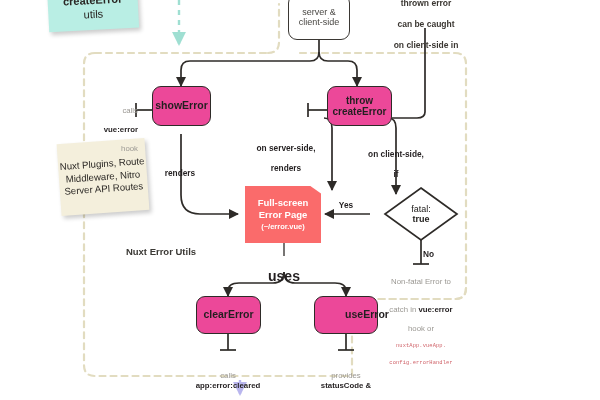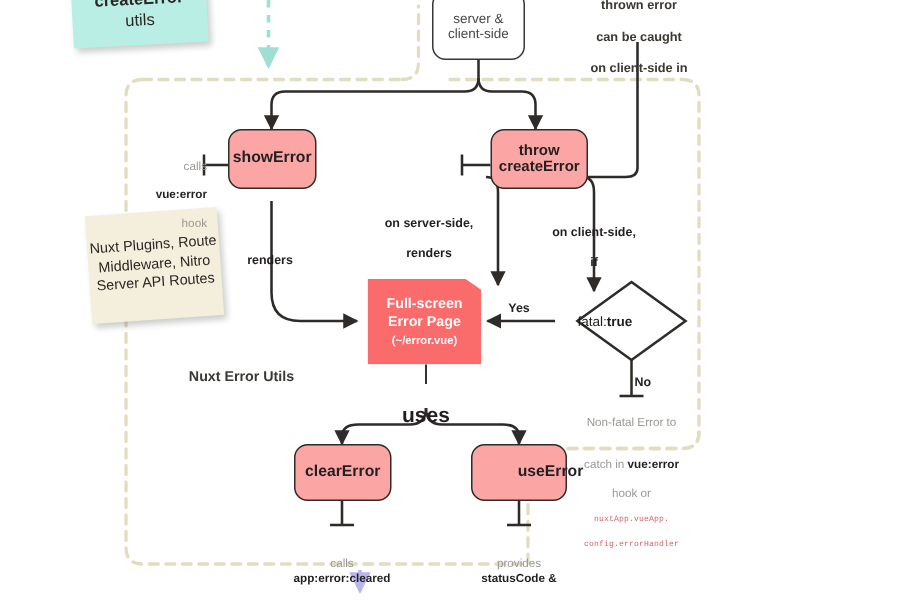--- a/index.html
+++ b/index.html
@@ -12,21 +12,21 @@
   #stage{position:absolute;inset:0;width:600px;height:400px;}
   svg#wires{position:absolute;left:0;top:0;width:600px;height:400px;pointer-events:none;}
 
   
   .node{
     position:absolute;
     box-sizing:border-box;
     display:flex;align-items:center;justify-content:center;
     text-align:center;
     color:#231f20;
-    background:#fca5a5;
+    background:#ec4899;
     border:1.6px solid #2e2b28;
     border-radius:9px;
     font-weight:700;
     line-height:1.12;
   }
   .node.plain{
     background:#ffffff;border-color:#3a3733;font-weight:400;color:#4a4844;
   }
 
   
@@ -47,22 +47,22 @@
     display:flex;flex-direction:column;align-items:center;justify-content:center;
     text-align:center;font-weight:700;line-height:1.18;
     clip-path:polygon(0 0, 86% 0, 100% 13%, 100% 100%, 0 100%);
   }
   .errorpage .sub{font-weight:700;font-size:7.5px;margin-top:3px;}
 
   
   .diamond-wrap{position:absolute;}
   .diamond-label{
     position:absolute;left:0;top:0;width:100%;height:100%;
-    display:flex;align-items:center;
-    font-size:9px;color:#1d1b19;white-space:nowrap;
+    display:flex;align-items:center;justify-content:center;
+    font-size:9px;color:#1d1b19;white-space:nowrap;flex-direction:column;
   }
   .diamond-label .lt{font-weight:400;}
   .diamond-label .bd{font-weight:700;}
 
   
   .lbl{
     position:absolute;
     text-align:center;
     line-height:1.22;
     color:#231f20;

